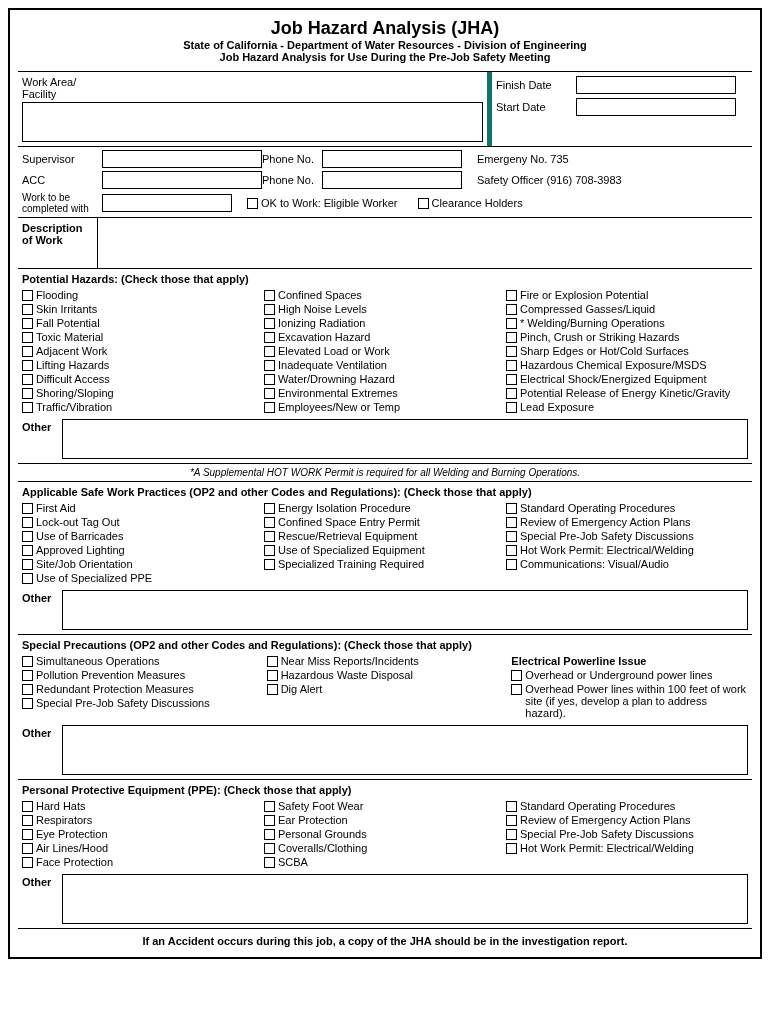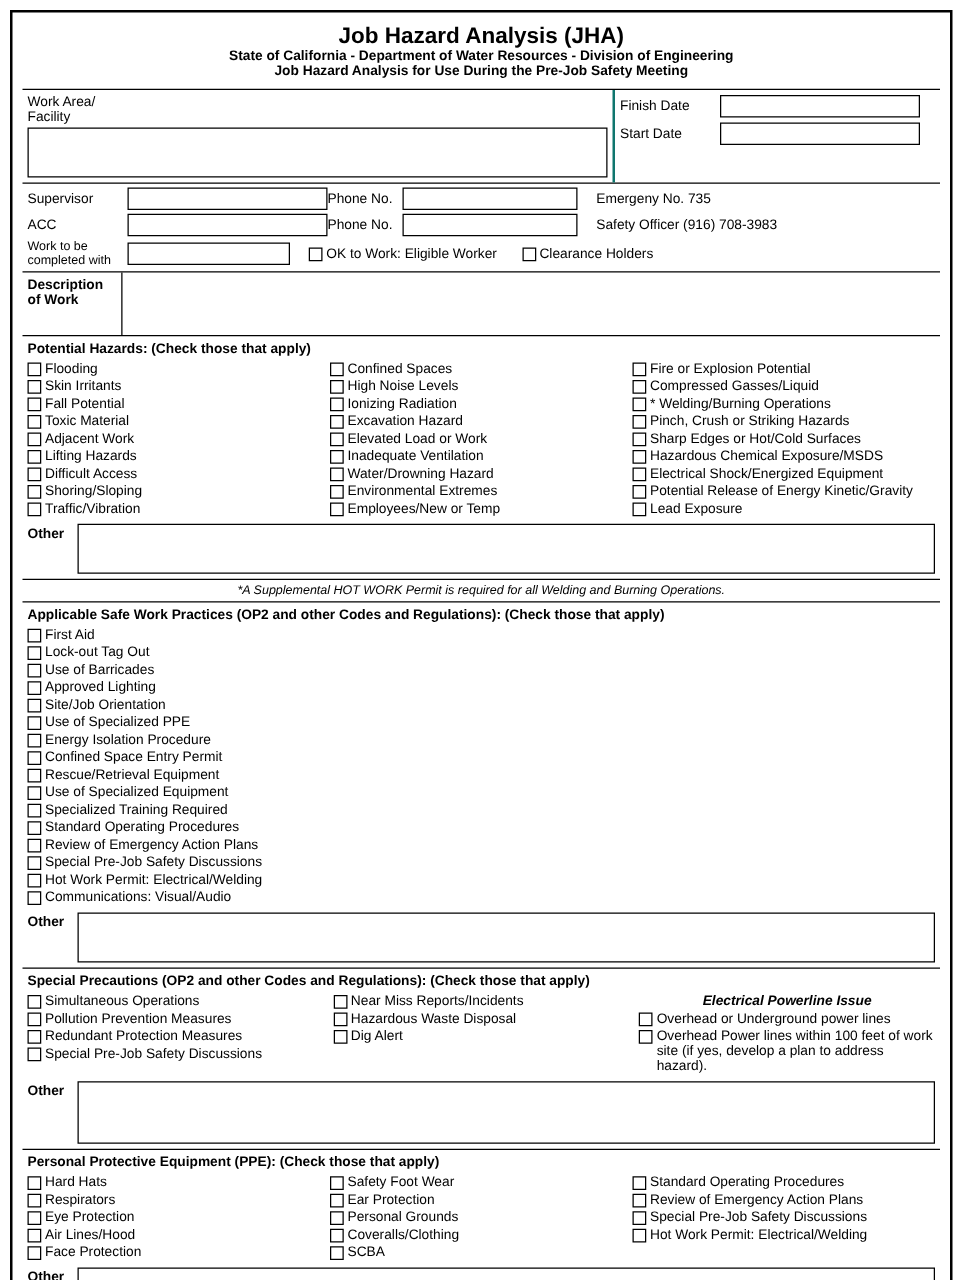--- a/index.html
+++ b/index.html
@@ -34,21 +34,21 @@
       font-weight: bold;
     }
     .top-fields {
       display: flex;
       border-top: 1px solid #000;
       border-bottom: 1px solid #000;
     }
     .top-left {
       flex: 1;
       padding: 4px;
-      border-right: 2px solid #0f766e;
+      border-right: 5px solid #0f766e;
     }
     .top-right {
       width: 260px;
       padding: 4px;
     }
     .work-area-box {
       border: 1px solid #000;
       width: 100%;
       height: 40px;
       margin-top: 2px;
@@ -193,21 +193,20 @@
       padding: 4px;
       border-bottom: 1px solid #000;
     }
     .safe-practices-title {
       font-weight: bold;
       margin-bottom: 4px;
     }
     .safe-grid {
       display: flex;
       gap: 0;
-      flex-direction: column;
     }
     .safe-col {
       flex: 1;
       padding-right: 4px;
     }
     .special-precautions {
       padding: 4px;
       border-bottom: 1px solid #000;
     }
     .sp-grid {
@@ -215,23 +214,22 @@
       gap: 8px;
     }
     .sp-col {
       flex: 1;
     }
     .sp-col-right {
       flex: 1;
     }
     .electrical-title {
       font-weight: bold;
-      text-align: center;
+      text-align: left;
       margin-bottom: 2px;
-      font-style: italic;
     }
     .ppe-section {
       padding: 4px;
       border-bottom: 1px solid #000;
     }
     .ppe-grid {
       display: flex;
       gap: 0;
     }
     .ppe-col {

